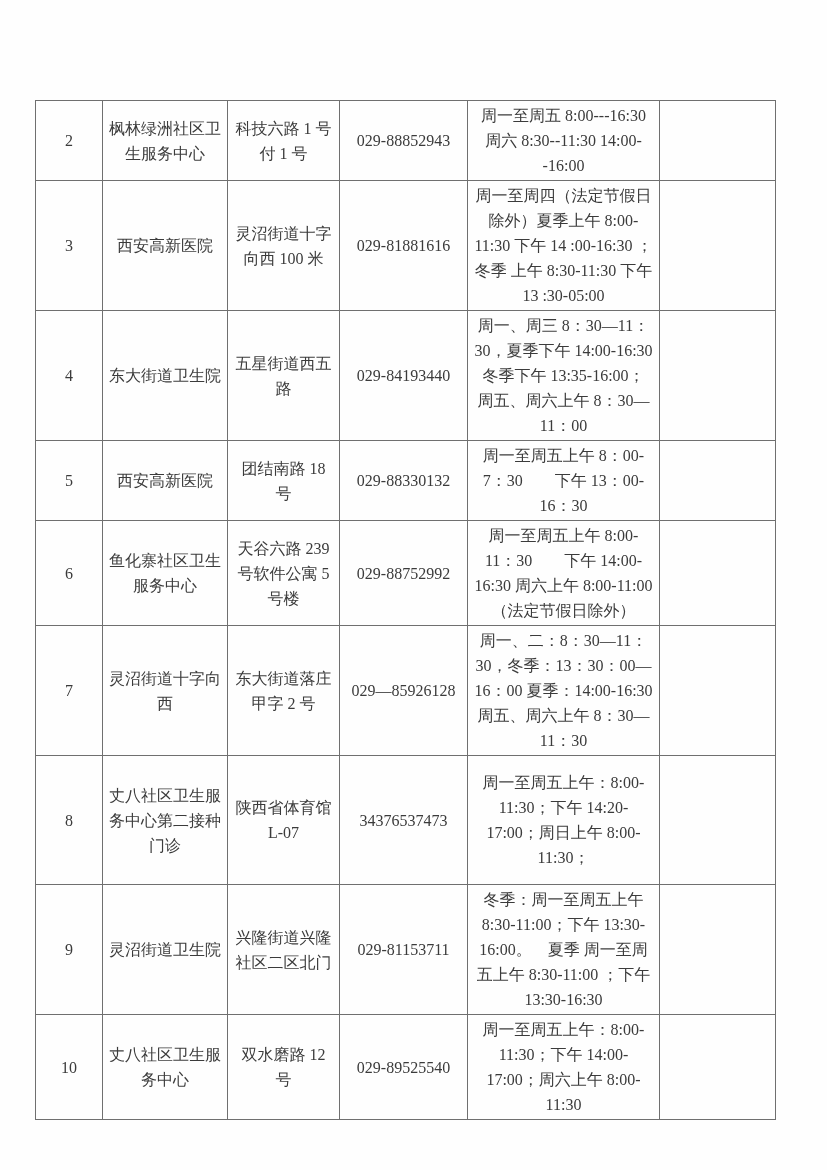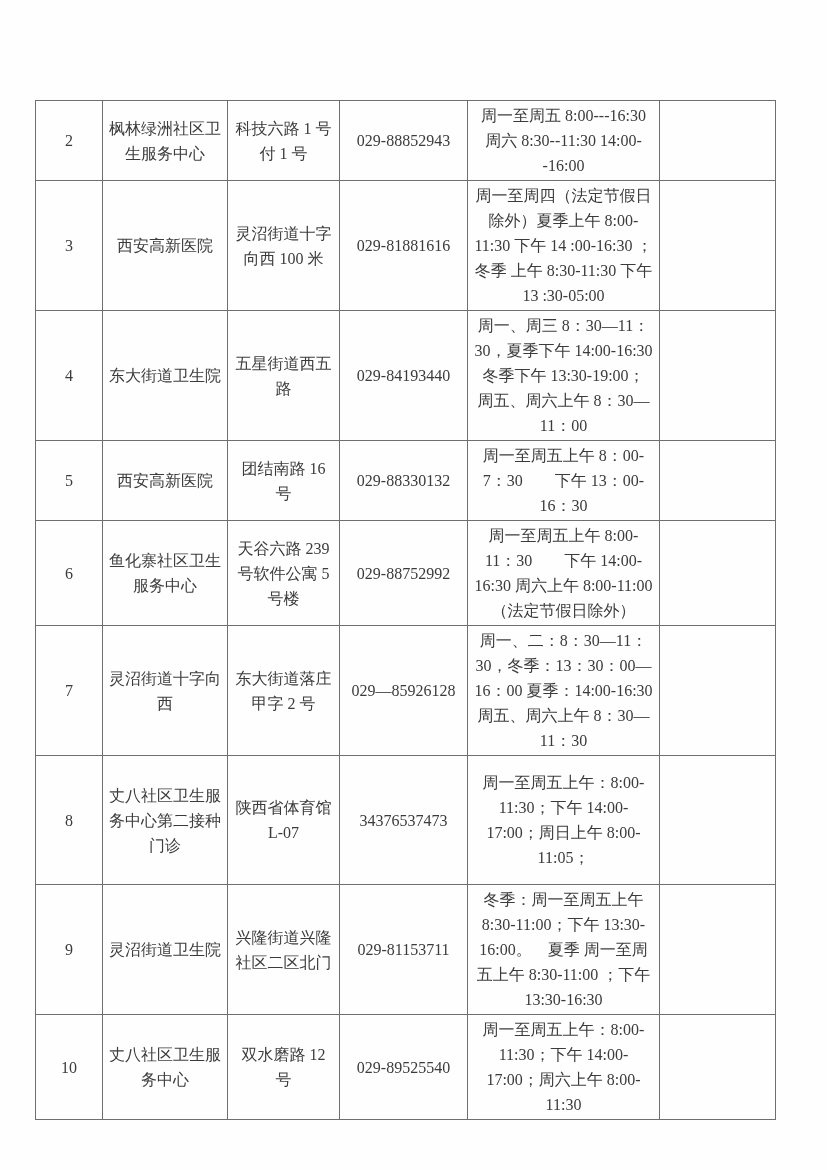--- a/index.html
+++ b/index.html
@@ -85,27 +85,27 @@
         <td>灵沼街道十字向西 100 米</td>
         <td>029-81881616</td>
         <td class="hours">周一至周四（法定节假日除外）夏季上午 8:00-11:30 下午 14 :00-16:30 ；冬季 上午 8:30-11:30 下午 13 :30-05:00</td>
         <td></td>
       </tr>
       <tr class="r2">
         <td>4</td>
         <td>东大街道卫生院</td>
         <td>五星街道西五路</td>
         <td>029-84193440</td>
-        <td class="hours">周一、周三 8：30—11：30，夏季下午 14:00-16:30 冬季下午 13:30-19:00；　周五、周六上午 8：30—11：00</td>
+        <td class="hours">周一、周三 8：30—11：30，夏季下午 14:00-16:30 冬季下午 13:35-16:00；　周五、周六上午 8：30—11：00</td>
         <td></td>
       </tr>
       <tr class="r3">
         <td>5</td>
         <td>西安高新医院</td>
-        <td>团结南路 16 号</td>
+        <td>团结南路 18 号</td>
         <td>029-88330132</td>
         <td class="hours">周一至周五上午 8：00-7：30　　下午 13：00-16：30</td>
         <td></td>
       </tr>
       <tr class="r4">
         <td>6</td>
         <td>鱼化寨社区卫生服务中心</td>
         <td>天谷六路 239 号软件公寓 5 号楼</td>
         <td>029-88752992</td>
         <td class="hours">周一至周五上午 8:00-11：30　　下午 14:00-16:30 周六上午 8:00-11:00（法定节假日除外）</td>
@@ -117,21 +117,21 @@
         <td>东大街道落庄甲字 2 号</td>
         <td>029—85926128</td>
         <td class="hours">周一、二：8：30—11：30，冬季：13：30：00—16：00 夏季：14:00-16:30 周五、周六上午 8：30—11：30</td>
         <td></td>
       </tr>
       <tr class="r6">
         <td>8</td>
         <td>丈八社区卫生服务中心第二接种门诊</td>
         <td>陕西省体育馆 L-07</td>
         <td>34376537473</td>
-        <td class="hours">周一至周五上午：8:00-11:30；下午 14:00-17:00；周日上午 8:00-11:05；</td>
+        <td class="hours">周一至周五上午：8:00-11:30；下午 14:20-17:00；周日上午 8:00-11:30；</td>
         <td></td>
       </tr>
       <tr class="r7">
         <td>9</td>
         <td>灵沼街道卫生院</td>
         <td>兴隆街道兴隆社区二区北门</td>
         <td>029-81153711</td>
         <td class="hours">冬季：周一至周五上午 8:30-11:00；下午 13:30-16:00。　夏季 周一至周五上午 8:30-11:00 ；下午 13:30-16:30</td>
         <td></td>
       </tr>

